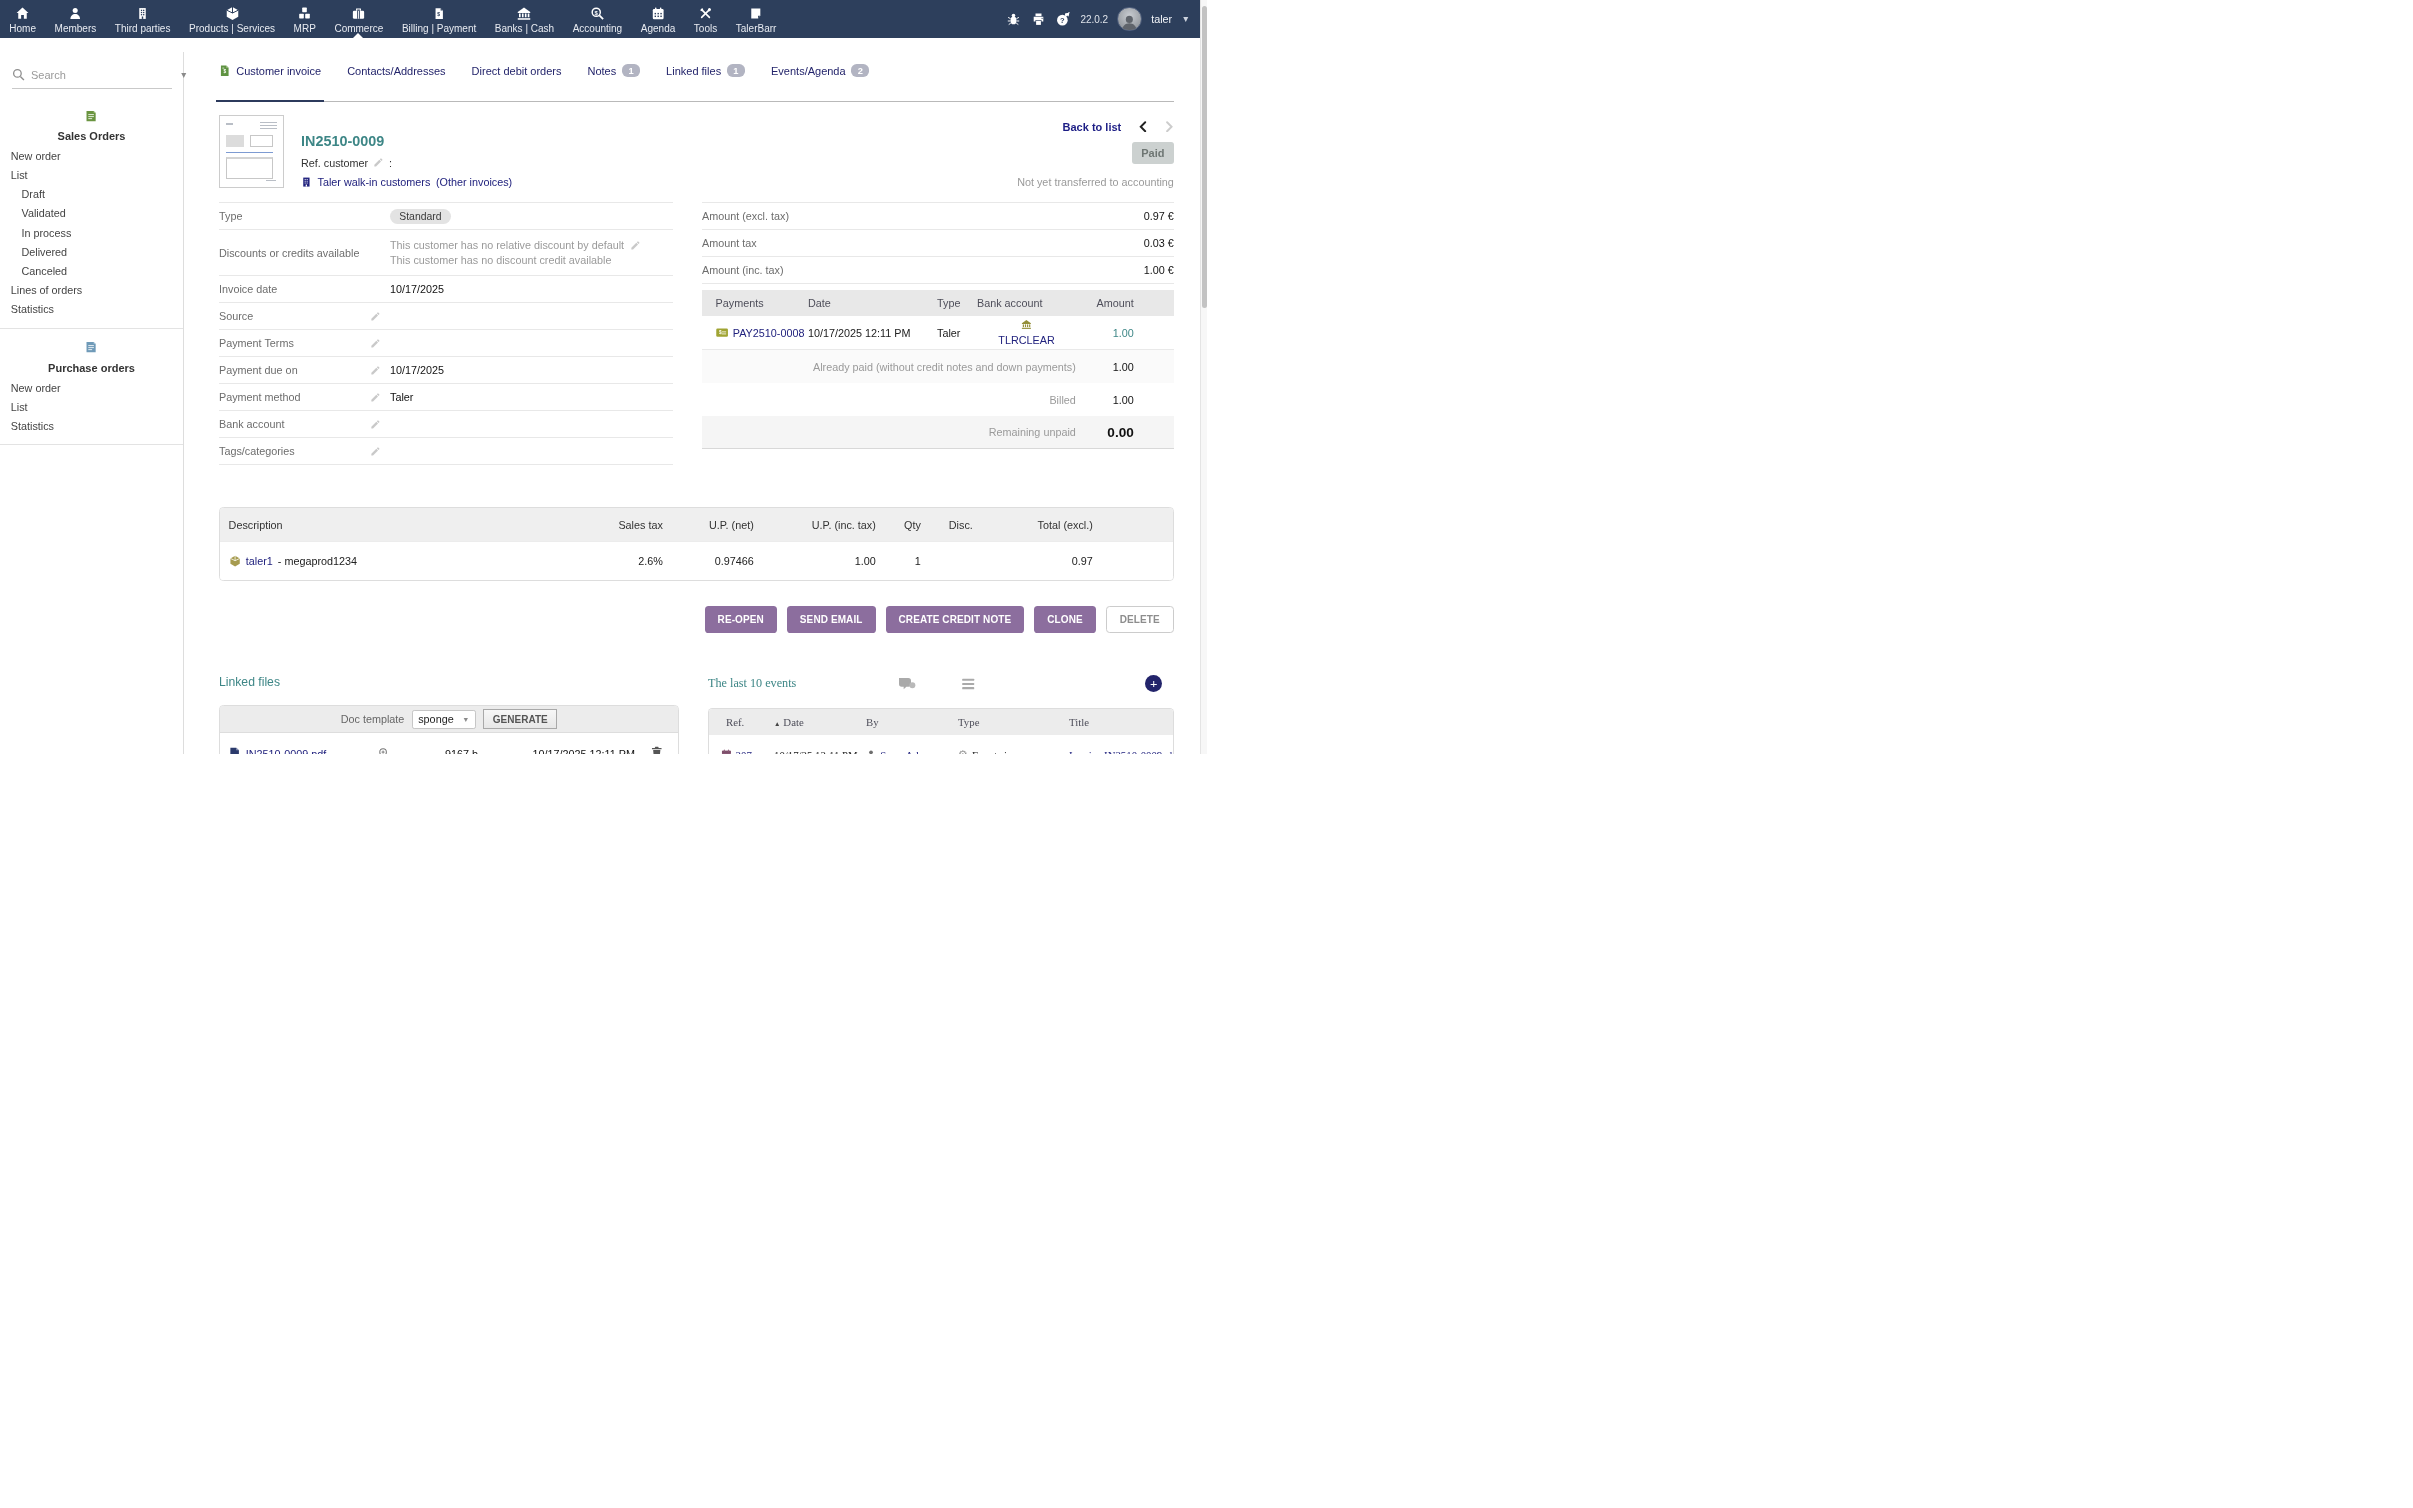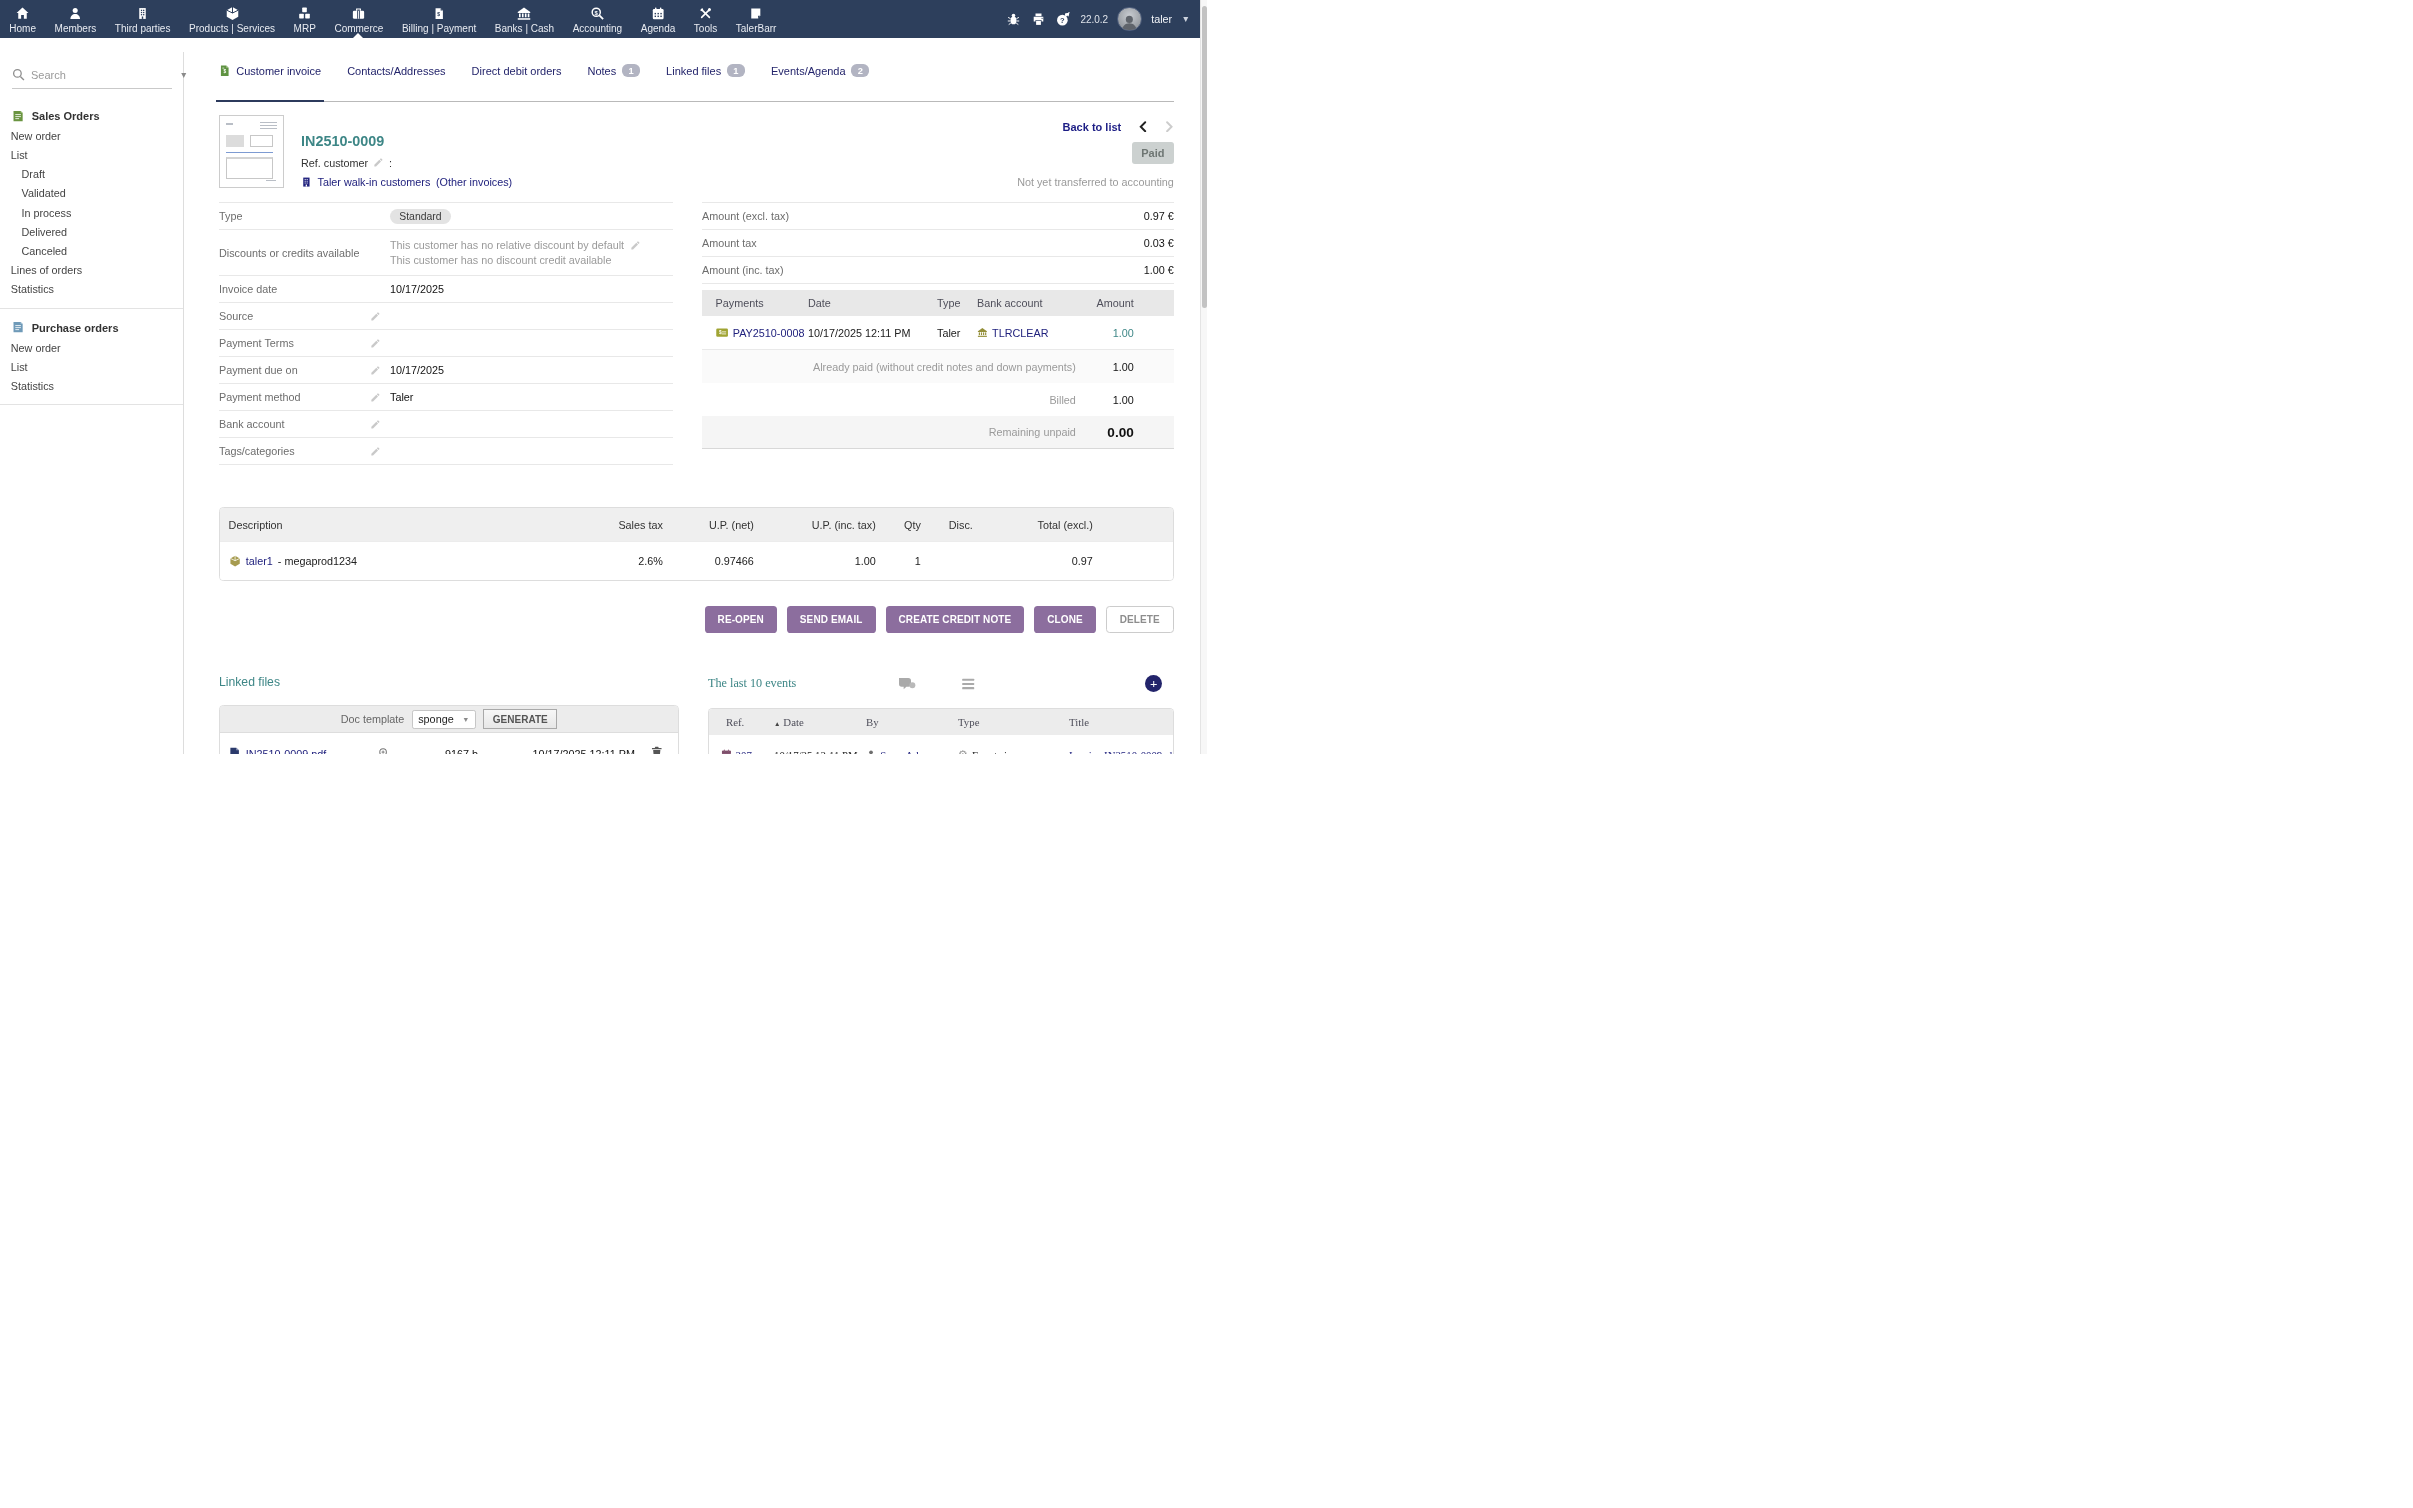--- a/index.html
+++ b/index.html
@@ -19,21 +19,21 @@
   .username { color:#f2f4f8; font-size:10.8px; }
   .navcaret { color:#cdd3de; font-size:8.6px; }
 
   
   .sidebar { position:absolute; top:52px; left:0; width:184px; bottom:0; background:#fff; border-right:0.7px solid #ddd; padding-top:16px; }
   .search-row { margin:0 11.5px; display:flex; align-items:center; gap:6.5px; border-bottom:0.7px solid #c9c9c9; padding-bottom:6.5px; }
   .search-row input { flex:1; border:none; outline:none; font-family:"Liberation Sans",sans-serif; font-size:11px; color:#444; background:transparent; }
   .search-row input::placeholder { color:#9a9a9a; }
   .caret { color:#8a8a8a; font-size:8.6px; }
   .menu-section { margin-top:17px; }
-  .section-head { display:flex; align-items:center; gap:8px; padding:4.3px 11.5px; font-weight:bold; font-size:11px; color:#333; cursor:pointer; }
+  .section-head { display:flex; align-items:center; gap:8px; padding:4.3px 11.5px; font-weight:bold; font-size:11px; color:#333; cursor:pointer;flex-direction:column; }
   .mi { padding:3.6px 10.8px; font-size:10.8px; color:#444; cursor:pointer; }
   .mi.sub { padding-left:21.5px; }
   .side-divider { border-top:0.7px solid #e3e3e3; margin-top:8.6px; }
 
   
   .content { position:absolute; top:38px; left:187px; right:7.2px; bottom:0; padding:0 26px 0 32px; overflow:hidden; background:#fff; }
 
   
   .tabs { margin-top:26px; display:flex; align-items:flex-end; gap:26px; border-bottom:0.7px solid #b9b9b9; }
   .tab { position:relative; display:flex; align-items:center; gap:5.7px; padding-bottom:24px; color:#23246b; font-size:11px; cursor:pointer; white-space:nowrap; }
@@ -604,21 +604,21 @@
                     <rect x="0.5" y="0.5" width="23" height="16" rx="2.5" fill="#a0a433"></rect>
                     <text x="6" y="12" font-size="9" font-weight="bold" fill="#fff" font-family="Liberation Sans,sans-serif">$</text>
                     <line x1="11" y1="7" x2="20" y2="7" stroke="#fff" stroke-width="1.6"></line>
                     <line x1="11" y1="11" x2="20" y2="11" stroke="#fff" stroke-width="1.6"></line>
                   </svg>
                 </span>
               <span class="link">PAY2510-0008</span>
             </span>
             <span class="pc2 nowrap">10/17/2025 12:11 PM</span>
             <span class="pc3">Taler</span>
-            <span class="pc4" style="display:flex;align-items:center;gap:4.3px;">
+            <span class="pc4" style="display:flex;align-items:center;gap:4.3px;flex-direction:column;">
               <span>
                   <svg width="10.8" height="10.8" viewBox="0 0 24 24" fill="#948f39">
                     <path d="M2 9.5L12 2.5l10 7v1.5H2z"></path>
                     <rect x="4" y="12" width="2.6" height="6"></rect>
                     <rect x="8.7" y="12" width="2.6" height="6"></rect>
                     <rect x="13.4" y="12" width="2.6" height="6"></rect>
                     <rect x="18" y="12" width="2.6" height="6"></rect>
                     <rect x="2" y="19.5" width="20" height="2.5"></rect>
                   </svg>
                 </span>

